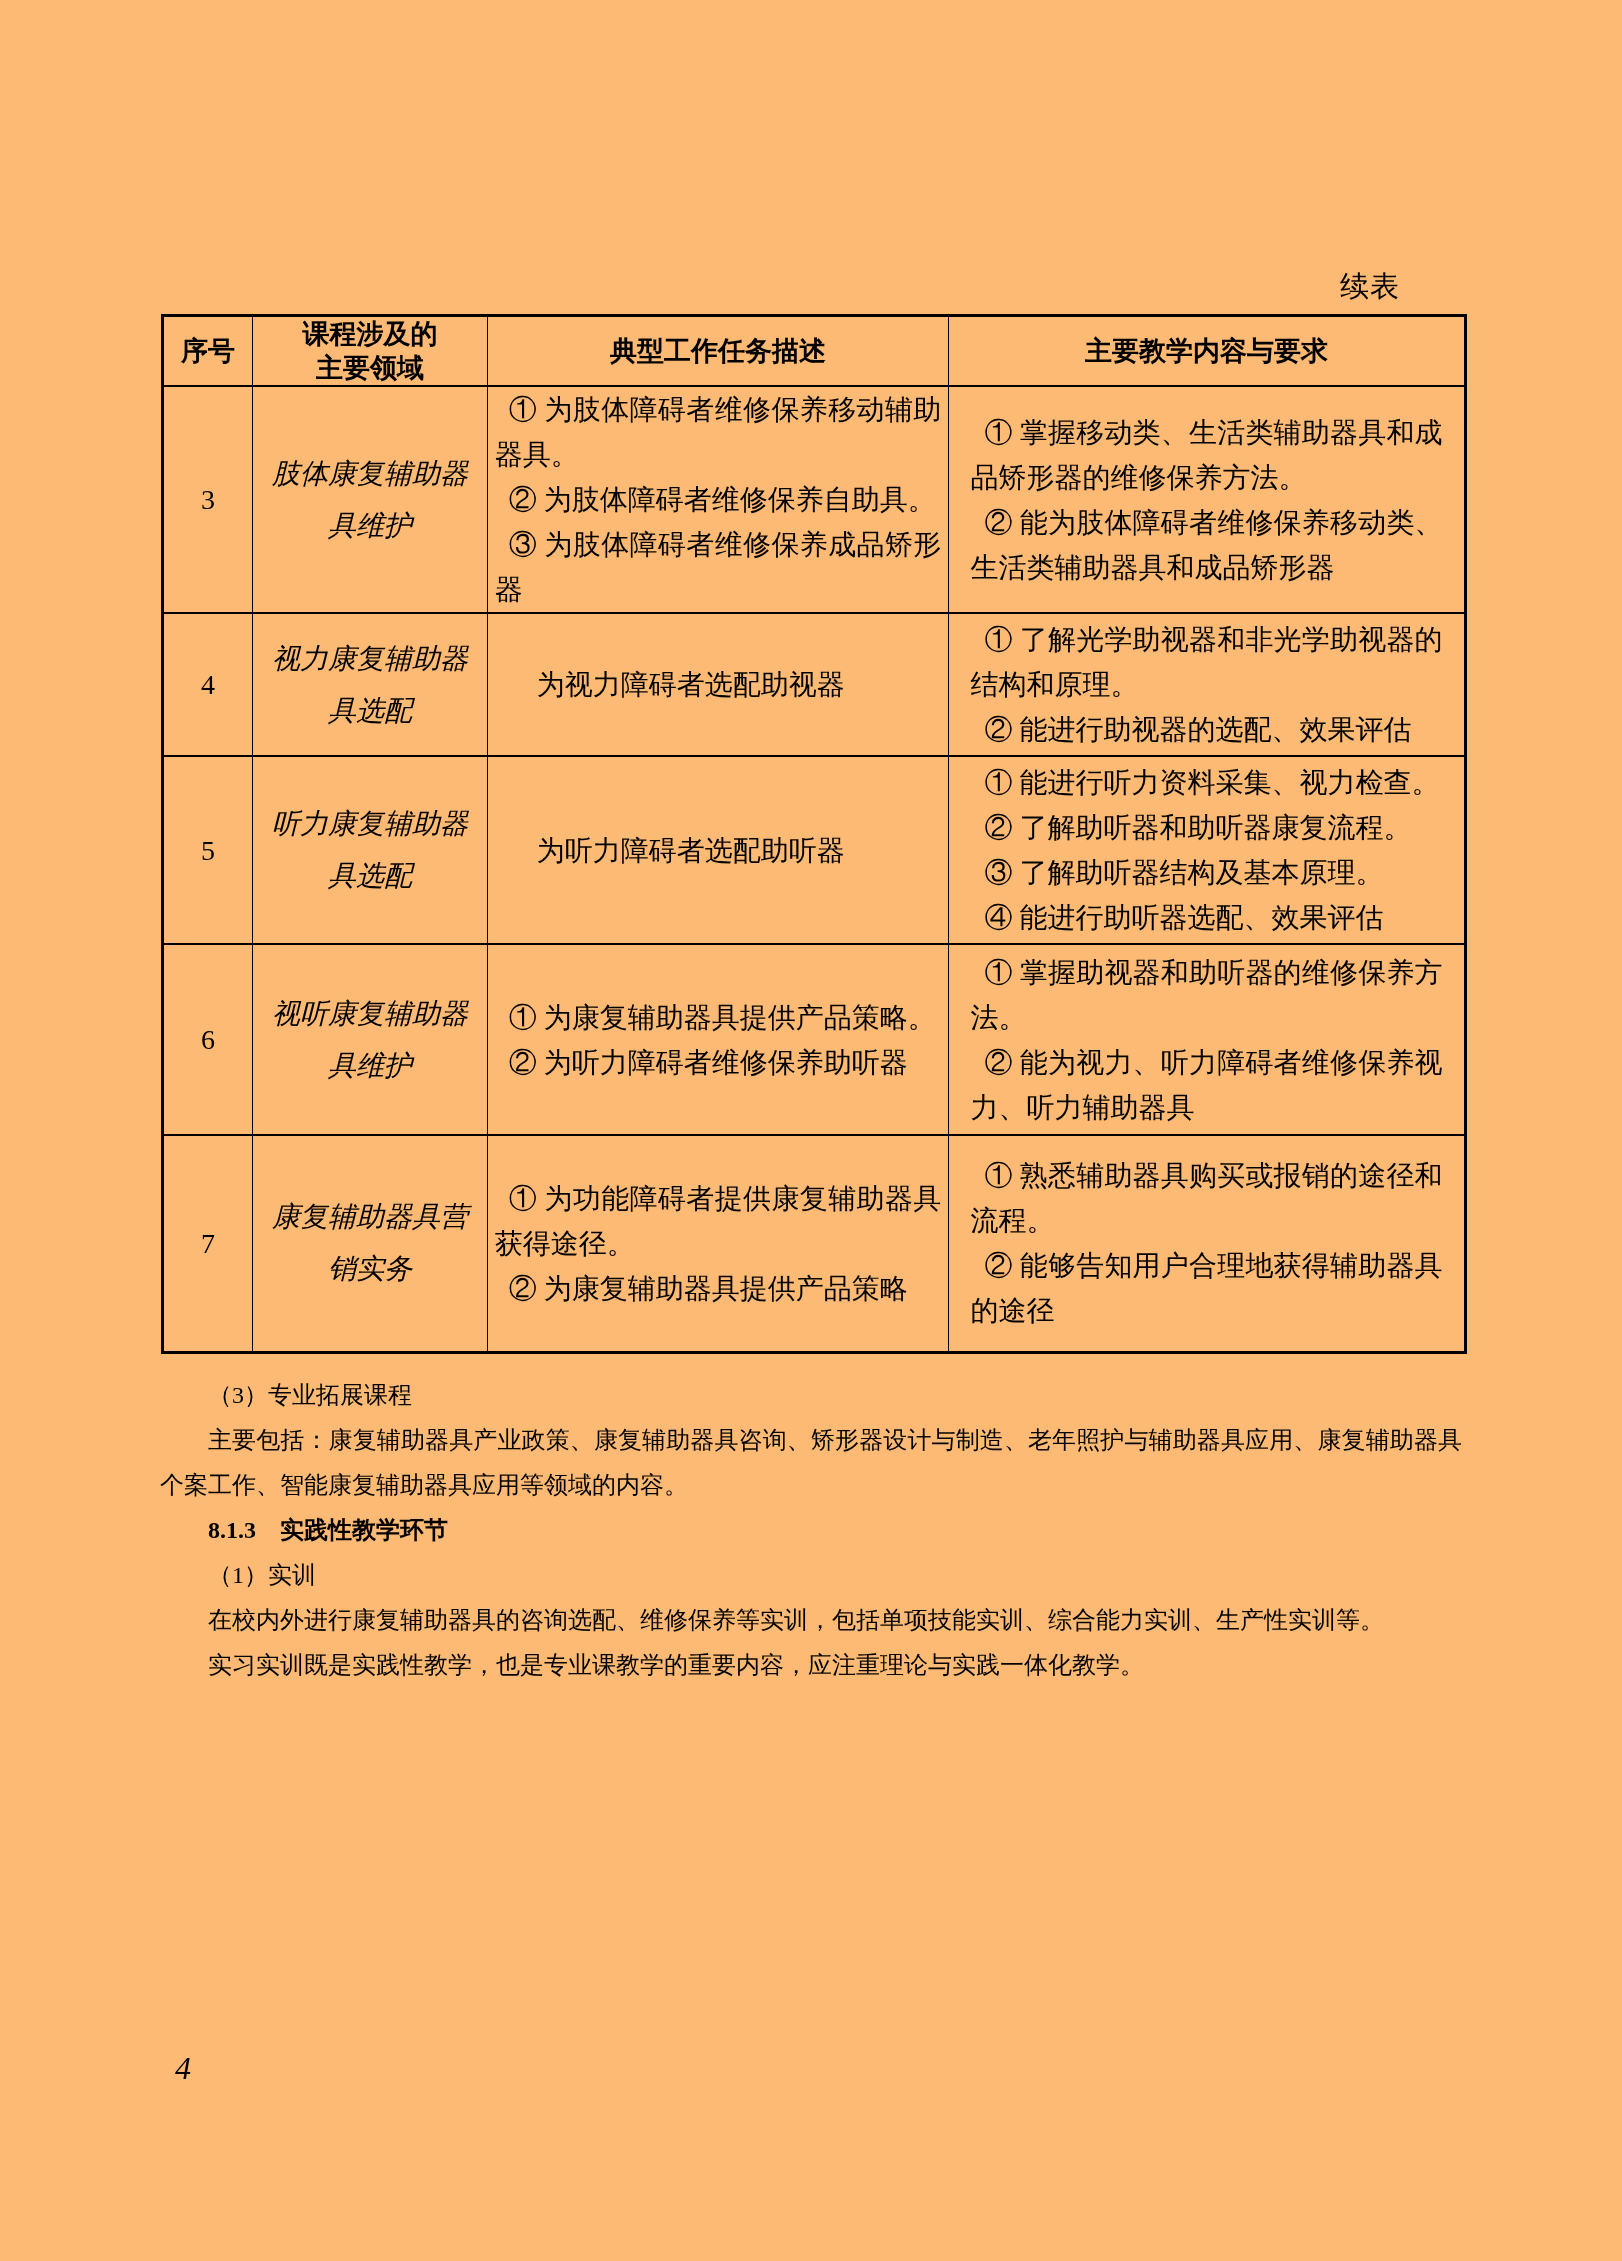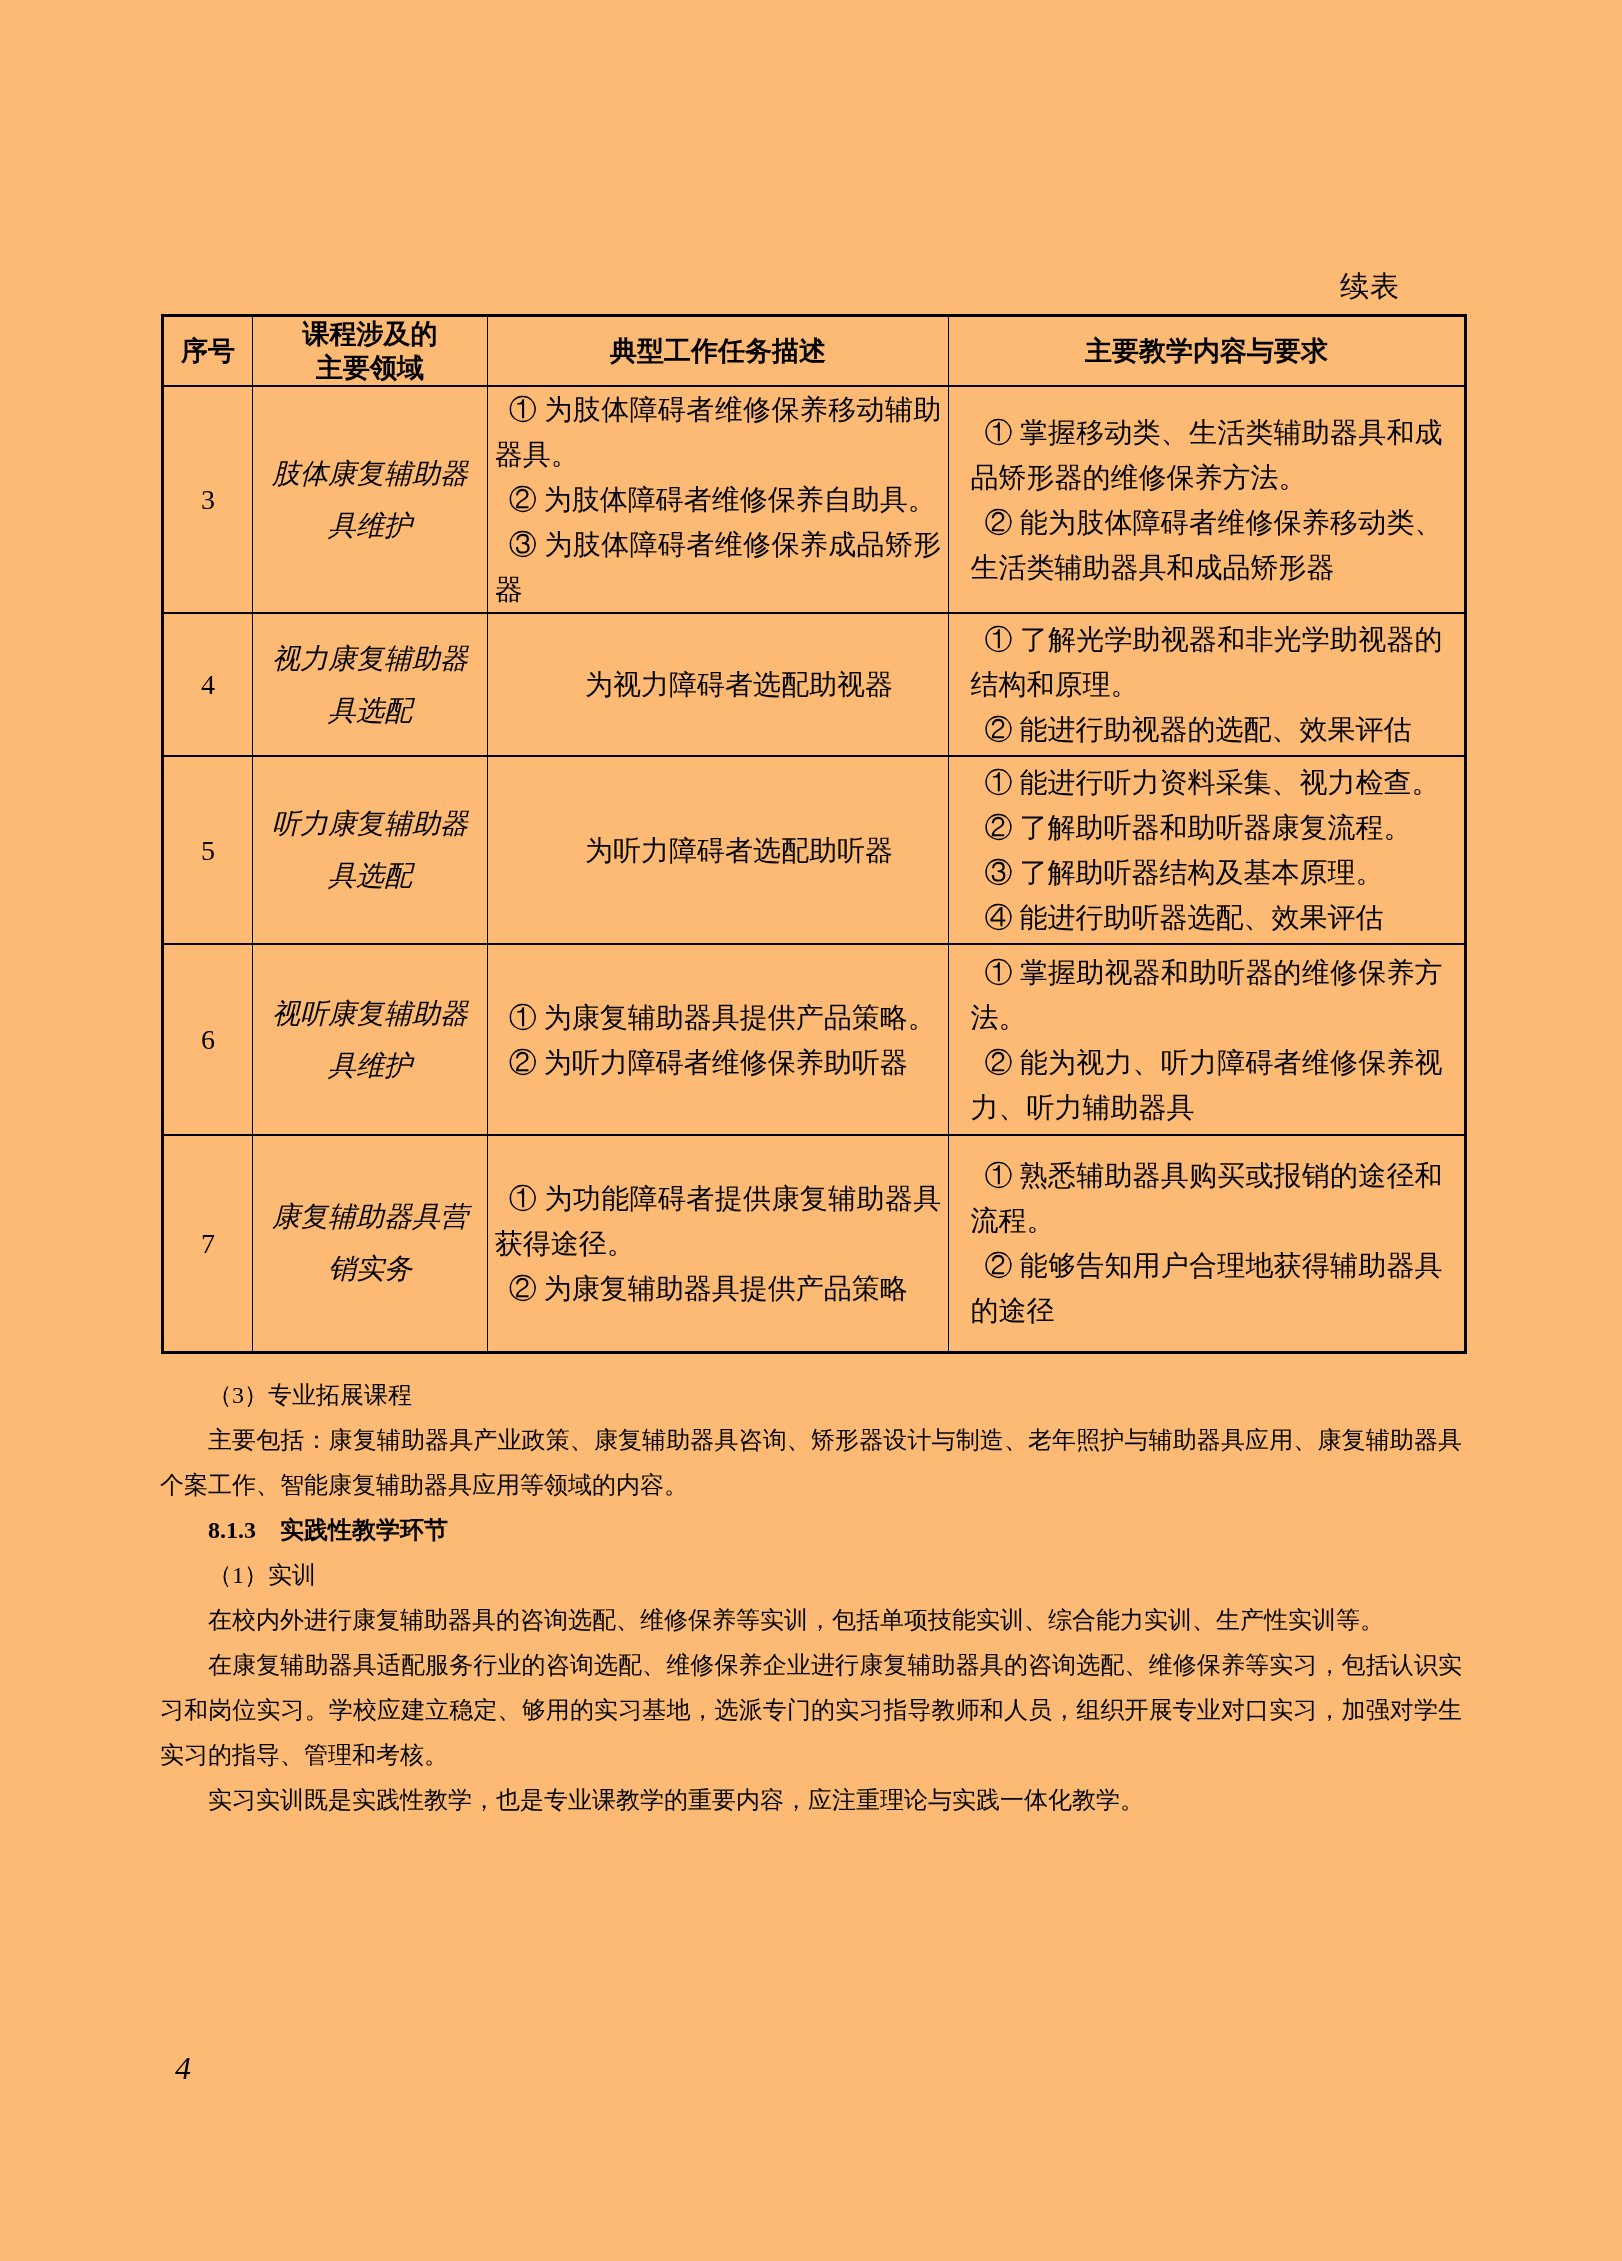--- a/index.html
+++ b/index.html
@@ -57,21 +57,21 @@
   td.c-tasks{padding:0 6.7px;}
   td.c-contents{padding:0 21.4px;}
   .cell-par{
     margin:0;
     text-indent:0.5em;
     text-align:justify;
     text-justify:inter-character;
   }
   .cell-par.single{
     text-indent:1.5em;
-    text-align:center;
+    text-align:left;
   }
   
   .body-text{
     position:absolute;left:160px;top:1373px;width:1302px;
   }
   .bpar{
     margin:0;
     font-size:24px;
     line-height:45px;
     text-indent:2em;
@@ -178,20 +178,19 @@
         </tr>
       </tbody>
   </table>
 
   <div class="body-text">
       <p class="bpar">（3）专业拓展课程</p>
       <p class="bpar">主要包括：康复辅助器具产业政策、康复辅助器具咨询、矫形器设计与制造、老年照护与辅助器具应用、康复辅助器具个案工作、智能康复辅助器具应用等领域的内容。</p>
       <p class="bpar heading">8.1.3　实践性教学环节</p>
       <p class="bpar">（1）实训</p>
       <p class="bpar">在校内外进行康复辅助器具的咨询选配、维修保养等实训，包括单项技能实训、综合能力实训、生产性实训等。</p>
-      <p class="bpar">在康复辅助器具适配服务行业的咨询选配、维修保养企业进行康复辅助器具的咨询选配、维修保养等实习，包括认识实习和岗位实习。学校应建立稳定、够用的实习基地，选派专门的实习指导教师和人员，组织开展专业对口实习，加强对学生实习的指导、管理和考核。</p>
       <p class="bpar">实习实训既是实践性教学，也是专业课教学的重要内容，应注重理论与实践一体化教学。</p>
     </div>
 
   <div class="page-number">4</div>
 
 </div>
 
 
 </body></html>

